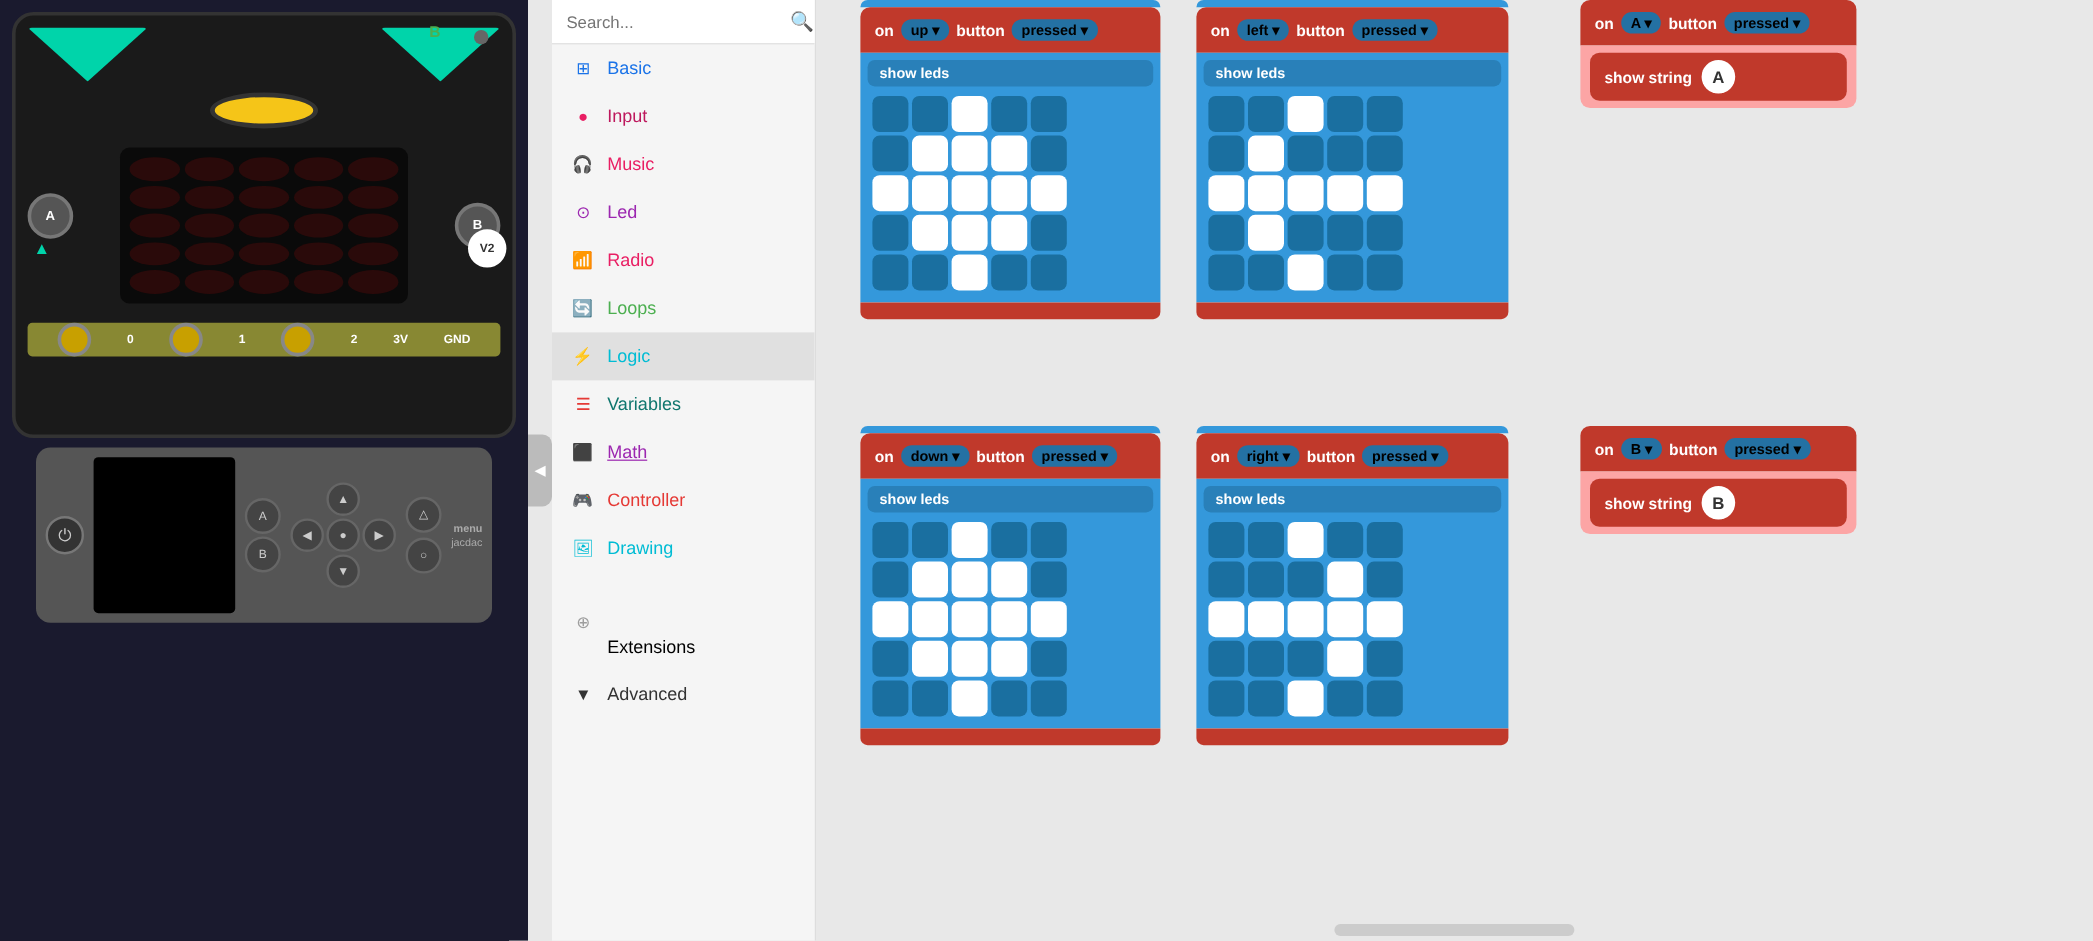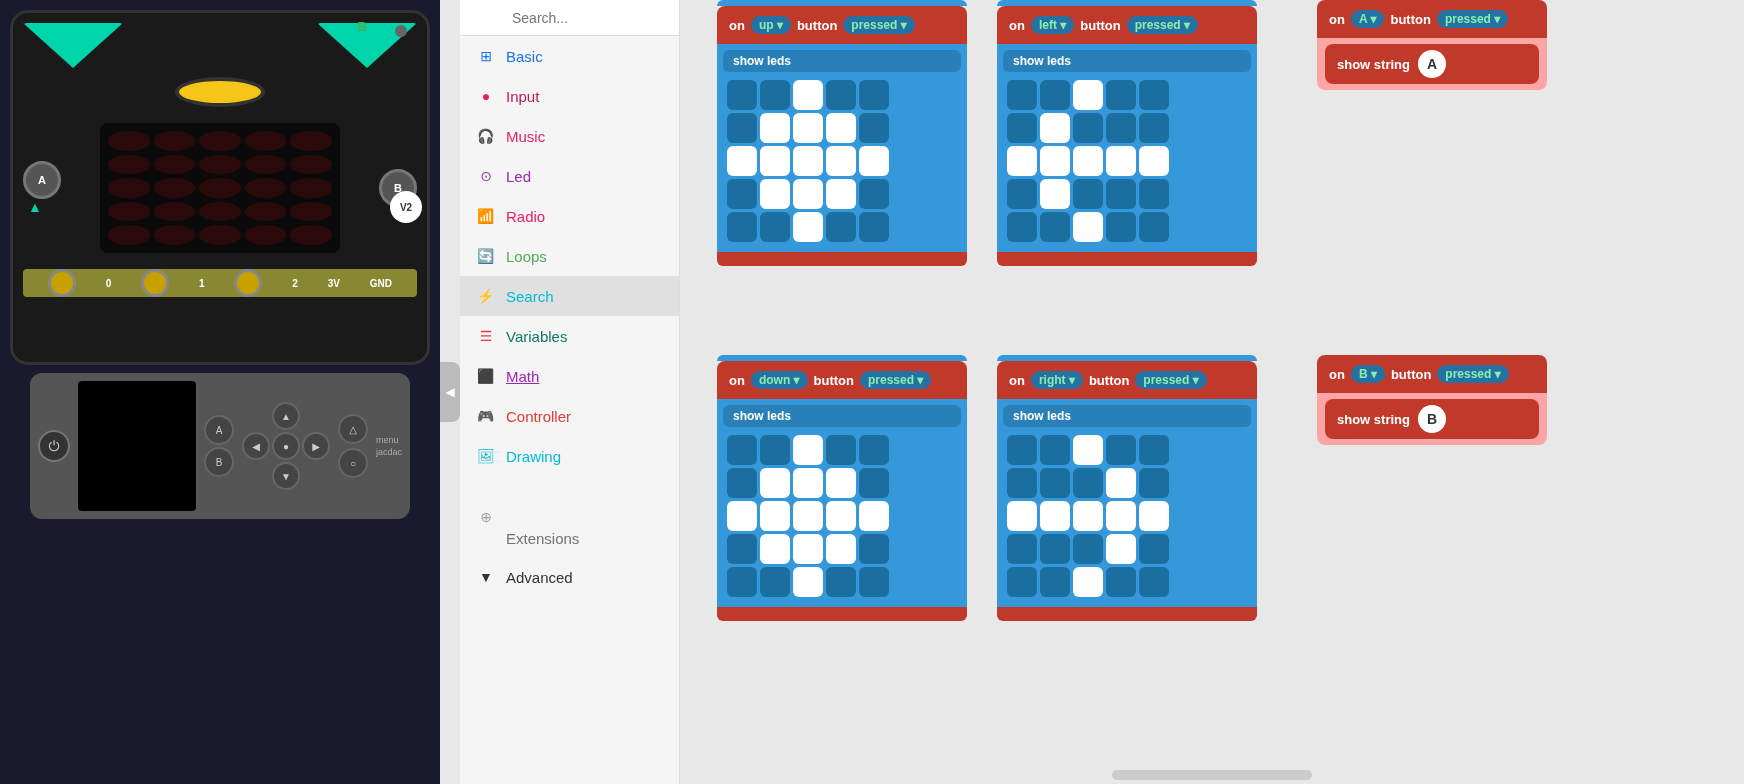--- a/index.html
+++ b/index.html
@@ -207,21 +207,20 @@
       gap: 6px;
     }
 
     .search-input {
       flex: 1;
       border: none;
       outline: none;
       font-size: 14px;
       color: #404040;
       background: transparent;
-      margin-left: 40px;
     }
 
     .search-icon {
       color: #999;
       font-size: 16px;
     }
 
     .category-list {
       flex: 1;
       overflow-y: auto;
@@ -280,21 +279,21 @@
     .block-group {
       position: absolute;
       padding-left: 27px;
     }
 
     .block-dropdown {
       background: #2471a3;
       border-radius: 10px;
       padding: 2px 8px;
       font-size: 12px;
-      color: #86efac;
+      color: #000000;
       display: inline-flex;
       align-items: center;
       gap: 3px;
     }
 
     .show-leds-label {
       background: #2980b9;
       color: white;
       padding: 4px 10px;
       border-radius: 6px;
@@ -462,21 +461,21 @@
       <div class="dpad-btn">▶</div>
       <div class="dpad-btn empty"></div>
       <div class="dpad-btn">▼</div>
       <div class="dpad-btn empty"></div>
     </div>
     <div class="ctrl-btns-right">
       <div class="ctrl-btn-sm">△</div>
       <div class="ctrl-btn-sm">○</div>
     </div>
     <div style="display:flex;flex-direction:column;gap:2px;">
-      <div style="font-size:9px;color:#aaa;text-align:left;">menu</div>
+      <div style="font-size:9px;color:#aaa;text-align:right;font-weight:bold;">menu</div>
       <div style="font-size:9px;color:#aaa;text-align:center;">jacdac</div>
     </div>
   </div>
 </div>
 
 <div style="display:flex;align-items:center;">
   <div class="collapse-btn">◀</div>
 </div>
 
 <div class="middle-panel">
@@ -504,41 +503,41 @@
     <div class="category-item">
       <span class="cat-icon" style="color:#e91e63;">📶</span>
       <span style="color:#e91e63;">Radio</span>
     </div>
     <div class="category-item">
       <span class="cat-icon" style="color:#4caf50;">🔄</span>
       <span style="color:#4caf50;">Loops</span>
     </div>
     <div class="category-item active">
       <span class="cat-icon" style="color:#00bcd4;">⚡</span>
-      <span style="color:#00bcd4;">Search</span>
+      <span style="color:#00bcd4;">Logic</span>
     </div>
     <div class="category-item">
       <span class="cat-icon" style="color:#e53935;">☰</span>
       <span style="color:#0f766e;">Variables</span>
     </div>
     <div class="category-item">
       <span class="cat-icon" style="color:#9c27b0;">⬛</span>
       <span style="color:#9c27b0;text-decoration:underline;">Math</span>
     </div>
     <div class="category-item">
       <span class="cat-icon" style="color:#e53935;">🎮</span>
       <span style="color:#e53935;">Controller</span>
     </div>
     <div class="category-item">
       <span class="cat-icon" style="color:#00bcd4;">🖼</span>
       <span style="color:#00bcd4;">Drawing</span>
     </div>
     <div class="category-item">
       <span class="cat-icon" style="color:#9e9e9e;">⊕</span>
-      <span style="color:#737373;margin-top:44px;">Extensions</span>
+      <span style="color:#000000;margin-top:44px;">Extensions</span>
     </div>
     <div class="category-item">
       <span class="cat-icon" style="color:#333;">▼</span>
       <span style="color:#333;">Advanced</span>
     </div>
   </div>
 </div>
 
 <div class="main-canvas">
   <div class="canvas-area">

